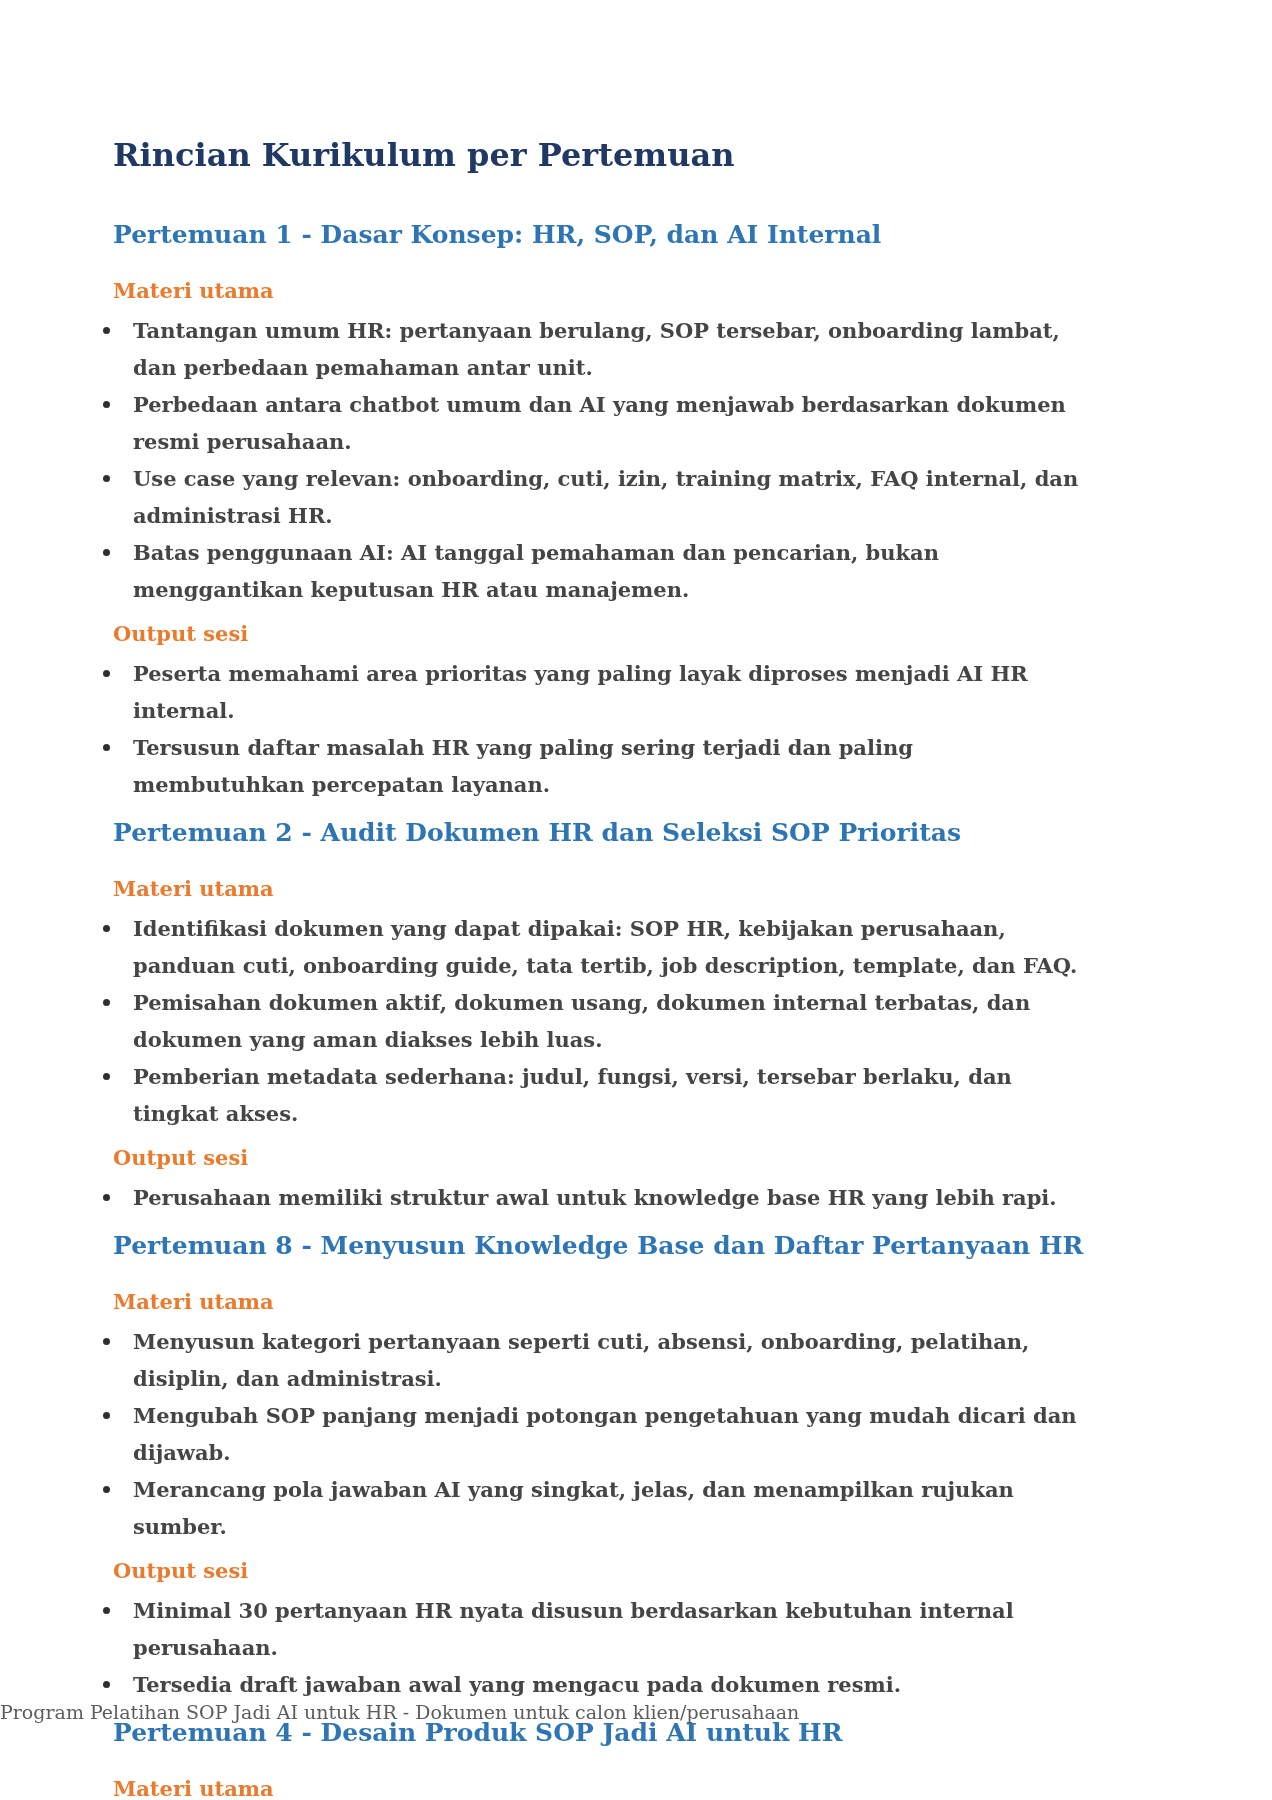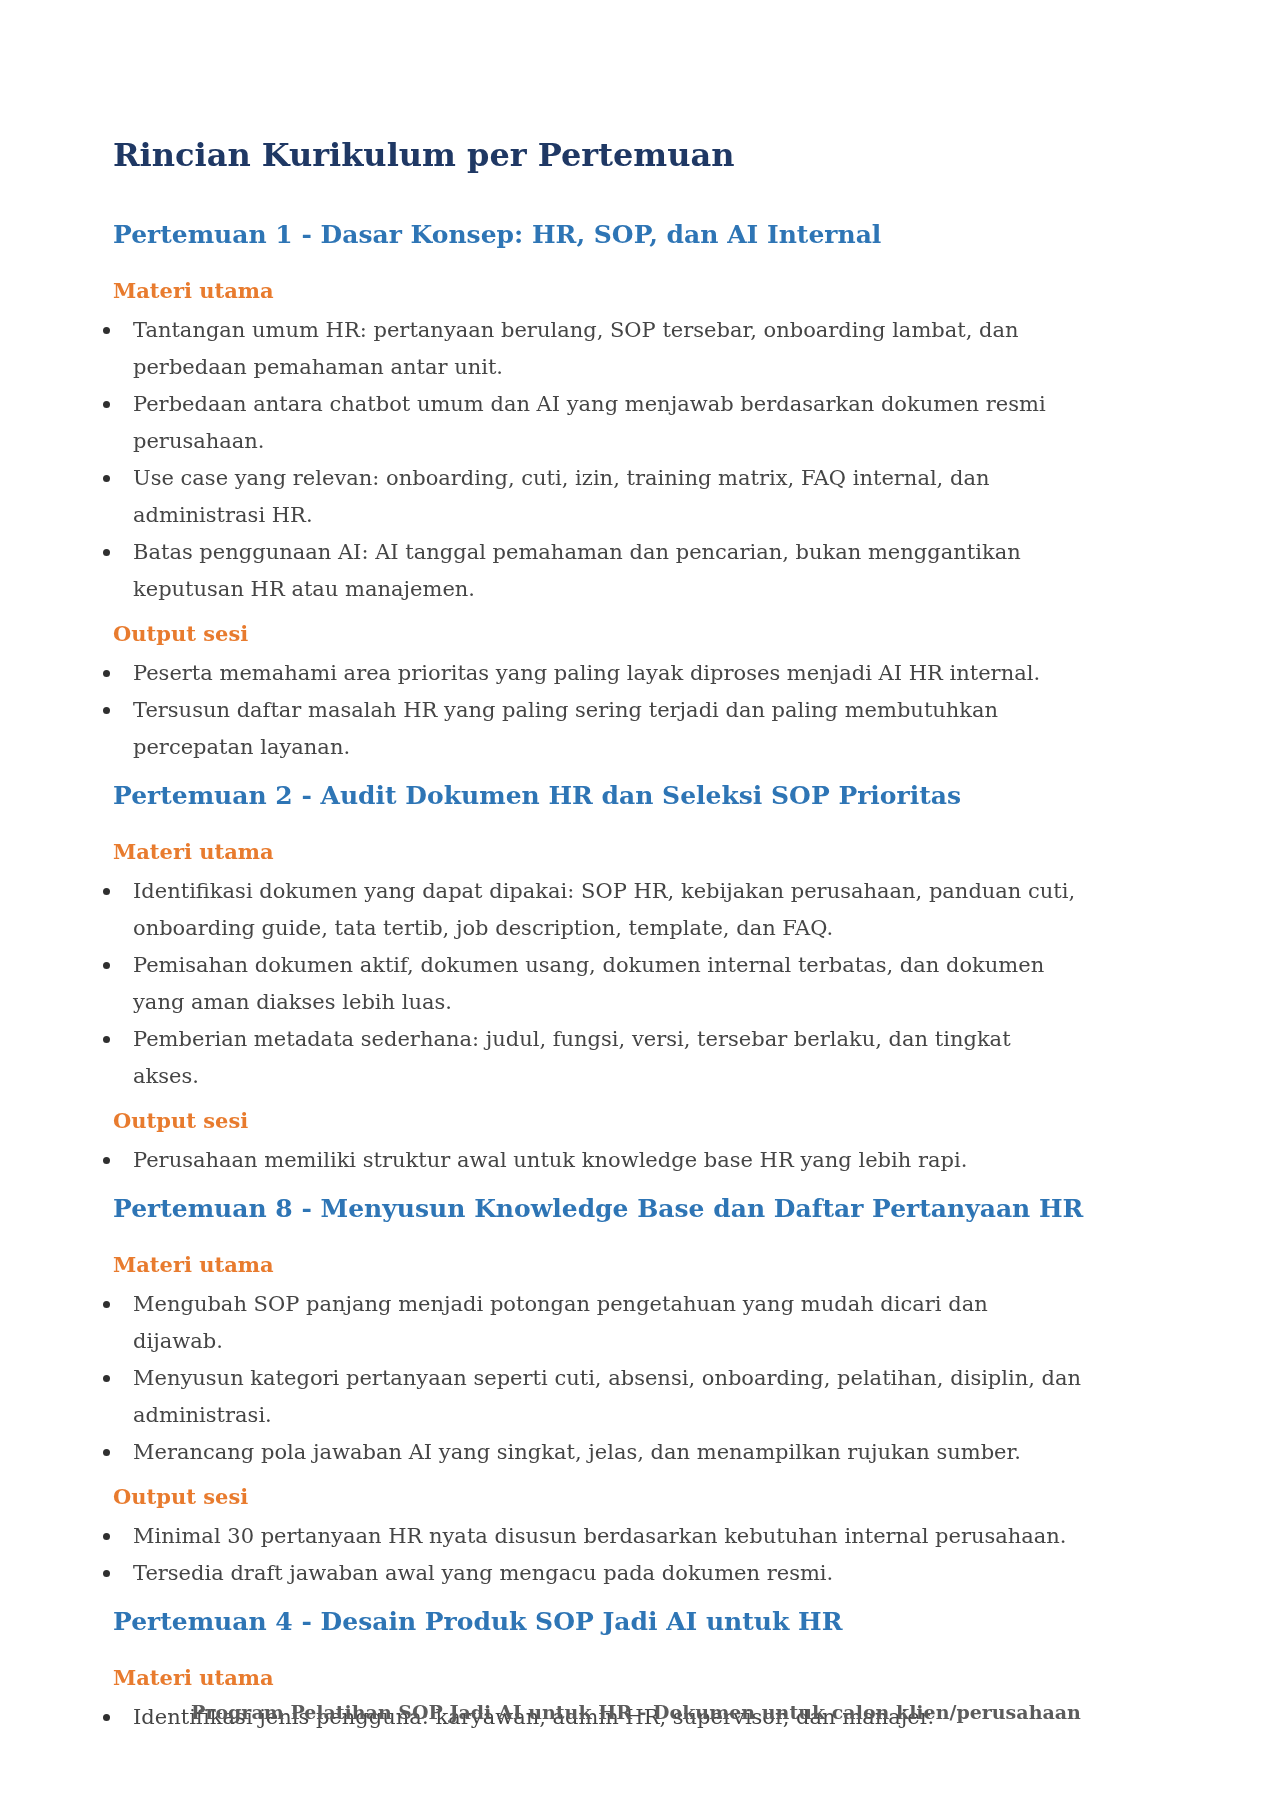--- a/index.html
+++ b/index.html
@@ -42,34 +42,33 @@
     list-style:none;
     margin:0;padding:0;
   }
   li.bullet-item{
     position:relative;
     padding-left:20px;
     box-sizing:border-box;
     max-width:970px;
     font-size:21px;line-height:37px;
     color:var(--c-body);
+    font-weight:bold;
   }
   li.bullet-item .dot{
     position:absolute;
     left:-10px;top:15px;
     width:7px;height:7px;border-radius:50%;
     background:var(--c-bullet);
   }
   .footer{
     position:absolute;
     top:1699px;left:0;right:0;
-    text-align:center;
     font-size:19px;line-height:26px;
     color:var(--c-footer);
-    font-weight:bold;
   }
 </style>
 </head>
 <body>
 
 <h1>Rincian Kurikulum per Pertemuan</h1>
 
 <div id="sections">
   <section class="section">
     <h2 class="section-title">Pertemuan 1 - Dasar Konsep: HR, SOP, dan AI Internal</h2>
@@ -153,30 +152,30 @@
   </section>
 
   <section class="section">
     <h2 class="section-title">Pertemuan 8 - Menyusun Knowledge Base dan Daftar Pertanyaan HR</h2>
     <div class="subsections">
   <div class="subsection">
     <h3 class="subsection-label">Materi utama</h3>
     <ul class="bullet-list">
   <li class="bullet-item">
     <span class="dot"></span>
+    <span class="li-text">Menyusun kategori pertanyaan seperti cuti, absensi, onboarding, pelatihan, disiplin, dan administrasi.</span>
+  </li>
+
+  <li class="bullet-item">
+    <span class="dot"></span>
     <span class="li-text">Mengubah SOP panjang menjadi potongan pengetahuan yang mudah dicari dan dijawab.</span>
   </li>
 
   <li class="bullet-item">
     <span class="dot"></span>
-    <span class="li-text">Menyusun kategori pertanyaan seperti cuti, absensi, onboarding, pelatihan, disiplin, dan administrasi.</span>
-  </li>
-
-  <li class="bullet-item">
-    <span class="dot"></span>
     <span class="li-text">Merancang pola jawaban AI yang singkat, jelas, dan menampilkan rujukan sumber.</span>
   </li>
 </ul>
   </div>
 
   <div class="subsection">
     <h3 class="subsection-label">Output sesi</h3>
     <ul class="bullet-list">
   <li class="bullet-item">
     <span class="dot"></span>

